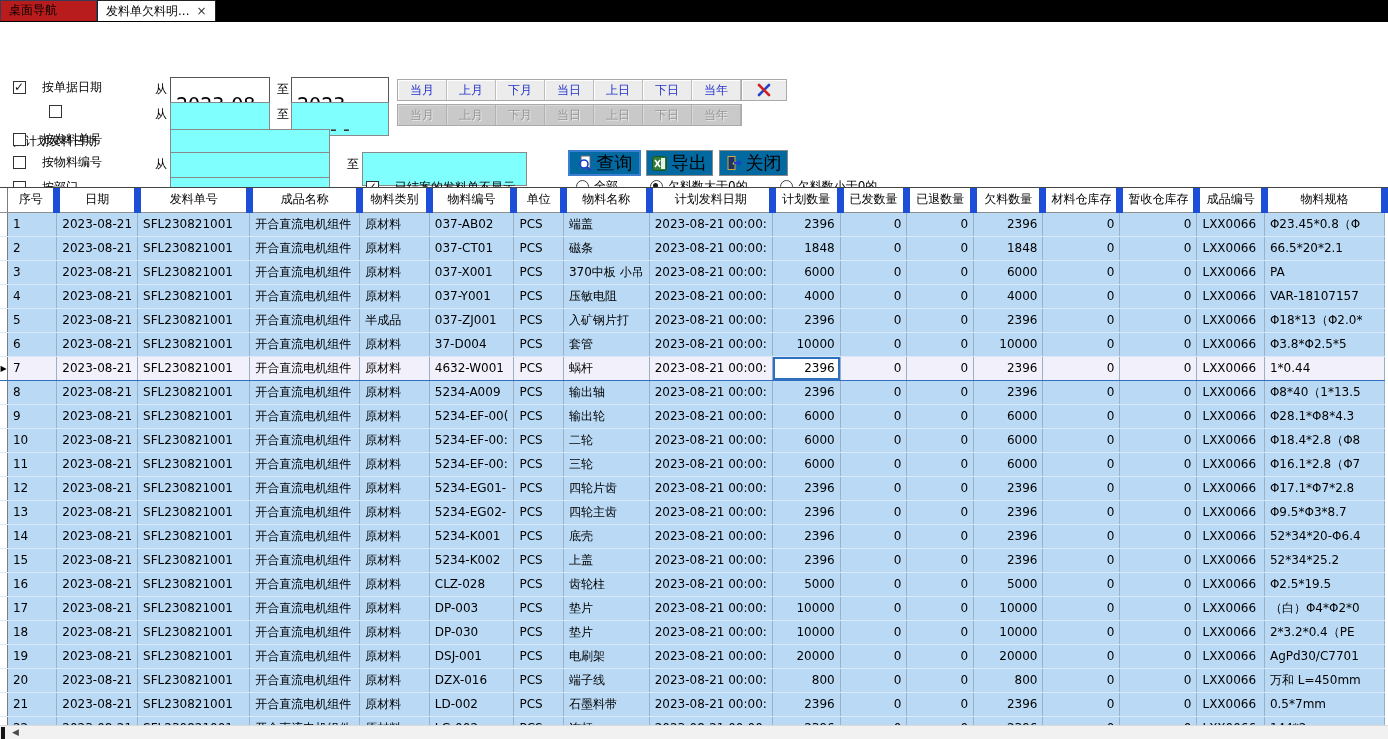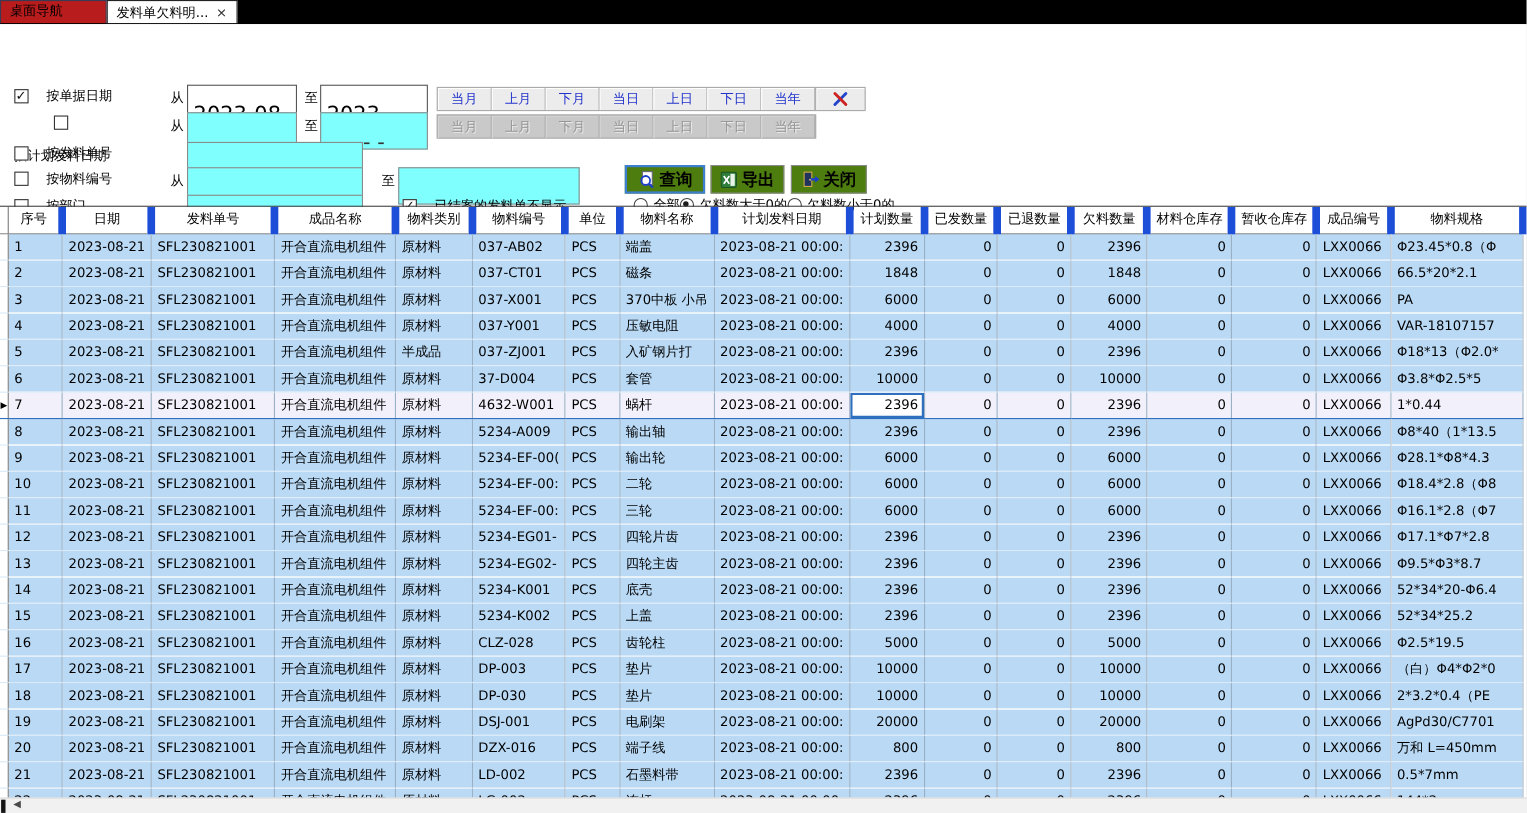--- a/index.html
+++ b/index.html
@@ -24,22 +24,22 @@
        padding:16px 5px;line-height:20px;font-size:19px;}
   .inp.cyan{background:#80ffff;border:1px solid #8a8a8a;}
   .inp.dash{text-align:center;color:#333;}
   .datebar{position:absolute;display:flex;background:#ececec;border:1px solid #aaa;height:22px;box-sizing:border-box;}
   .datebar .db{width:48px;text-align:center;line-height:20px;color:#2233cc;border-right:1px solid #bdbdbd;
                box-shadow:inset 1px 1px 0 #fff;cursor:default;}
   .datebar.disabled{background:#c9c9c9;}
   .datebar.disabled .db{color:#969696;text-shadow:1px 1px 0 #eaeaea;border-right:1px solid #b2b2b2;box-shadow:inset 1px 1px 0 #d9d9d9;}
   .xbtn{position:absolute;width:46px;height:22px;box-sizing:border-box;background:#ececec;border:1px solid #aaa;
         display:flex;align-items:center;justify-content:center;box-shadow:inset 1px 1px 0 #fff;}
-  .abtn{position:absolute;height:26px;box-sizing:border-box;background:#4d7c0f;border:1px solid #898989;
-        display:flex;align-items:center;justify-content:center;gap:4px;font-size:15px;font-weight:bold;}
+  .abtn{position:absolute;height:26px;box-sizing:border-box;background:#0369a1;border:1px solid #898989;
+        display:flex;align-items:center;justify-content:center;gap:4px;font-size:18px;}
   .abtn.focus{border:2px solid #3c7fd0;}
   .radio{width:13px;height:13px;border:1px solid #444;border-radius:50%;background:#fff;display:inline-block;position:relative;box-sizing:border-box;}
   .radio.sel::after{content:"";position:absolute;left:2px;top:2px;width:5px;height:5px;border-radius:50%;background:#1a1a1a;}
   .radiorow{display:flex;align-items:center;gap:5px;}
 
   
   .grid{position:absolute;left:0;top:187px;width:1388px;height:552px;overflow:hidden;border-top:1px solid #444;}
   table{border-collapse:collapse;table-layout:fixed;}
   th,td{box-sizing:border-box;white-space:nowrap;overflow:hidden;font-weight:normal;}
   th{background:#fff;text-align:center;height:24px;padding:0 5px;border-right:7px solid #1d4ed8;border-bottom:1px solid #8f8f8f;}
@@ -158,21 +158,21 @@
 
     <div class="abs cbrow" style="left:13px;top:158px;">
       <span class="cb" id="cb-dept"></span>
       <span class="lbl">按部门</span>
     </div>
     <div class="inp cyan" style="left:170px;top:155px;width:160px;"></div>
     <div class="abs cbrow" style="left:366px;top:158px;">
       <span class="cb checked" id="cb-hide"></span>
       <span class="lbl">已结案的发料单不显示</span>
     </div>
-    <div class="abs radiorow" id="radios" style="left:576px;top:157px;gap:0;">
+    <div class="abs radiorow" id="radios" style="left:576px;top:157px;gap:32px;">
         <span class="radiorow">
           <span class="radio"></span>
           <span class="lbl">全部</span>
         </span>
         <span class="radiorow">
           <span class="radio sel"></span>
           <span class="lbl">欠料数大于0的</span>
         </span>
         <span class="radiorow">
           <span class="radio"></span>

